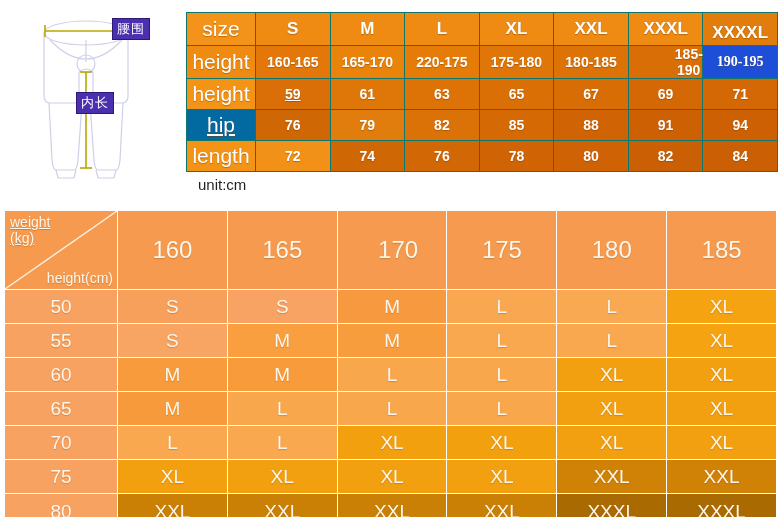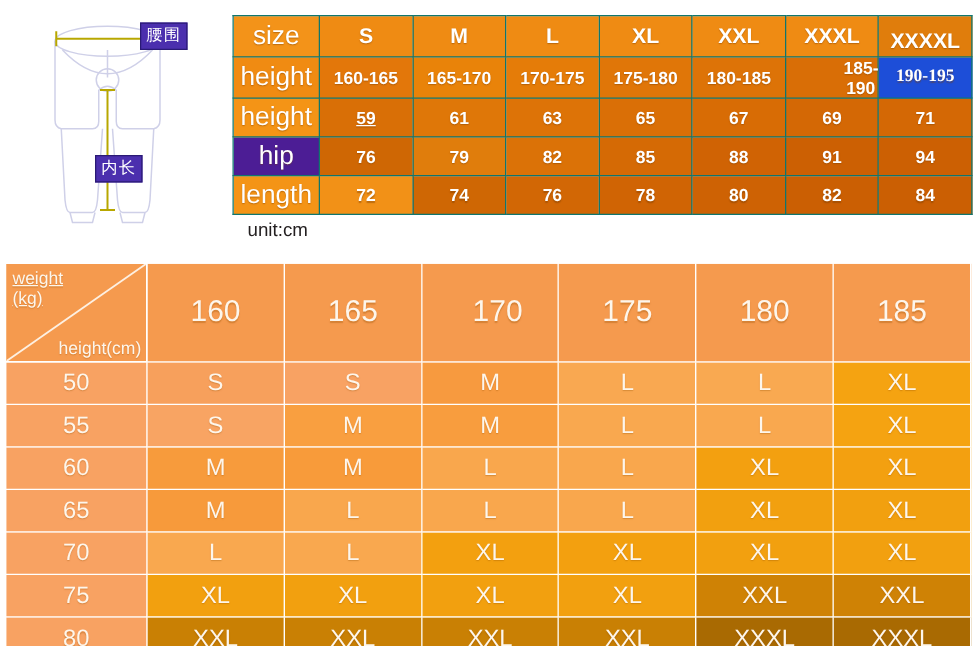--- a/index.html
+++ b/index.html
@@ -22,21 +22,21 @@
     border:1px solid #2a1a75;
     color:#ffffff;
     font-family:"DejaVu Sans",sans-serif;
     font-size:13px;
     line-height:18px;
     padding:1px 4px;
     letter-spacing:1px;
     white-space:nowrap;
   }
   #label-waist{left:112px;top:18px;}
-  #label-inseam{left:76px;top:124px;}
+  #label-inseam{left:76px;top:92px;}
 
   
   #top-table{
     position:absolute;left:186px;top:12px;
     width:592px;
     border-collapse:collapse;
     table-layout:fixed;
   }
   #top-table td{
     border:1px solid #0f766e;
@@ -168,38 +168,38 @@
         <td class="datacell" style="background: rgb(239, 139, 19);">L</td>
         <td class="datacell" style="background: rgb(239, 139, 19);">XL</td>
         <td class="datacell" style="background: rgb(239, 139, 19);">XXL</td>
         <td class="datacell" style="background: rgb(239, 139, 19);">XXXL</td>
         <td class="datacell xxxxl-head" style="background: rgb(224, 125, 12);">XXXXL</td>
       </tr>
       <tr class="r-data">
         <td class="rowlabel" style="background: rgb(240, 139, 18);">height</td>
         <td class="datacell" style="background: rgb(227, 119, 10);">160-165</td>
         <td class="datacell" style="background: rgb(233, 131, 9);">165-170</td>
-        <td class="datacell" style="background: rgb(229, 124, 8);">170-175</td>
+        <td class="datacell" style="background: rgb(229, 124, 8);">220-175</td>
         <td class="datacell" style="background: rgb(224, 118, 8);">175-180</td>
         <td class="datacell" style="background: rgb(221, 115, 7);">180-185</td>
         <td class="datacell" style="background: rgb(217, 110, 6); padding-left: 46px;">185-190</td>
         <td class="datacell" style="background: #1d4ed8; font-family: Liberation Serif, serif;">190-195</td>
       </tr>
       <tr class="r-data">
         <td class="rowlabel" style="background: rgb(244, 148, 22);">height</td>
         <td class="datacell" style="background: rgb(217, 111, 6); text-decoration: underline;">59</td>
         <td class="datacell" style="background: rgb(223, 119, 8);">61</td>
         <td class="datacell" style="background: rgb(221, 115, 7);">63</td>
         <td class="datacell" style="background: rgb(218, 111, 6);">65</td>
         <td class="datacell" style="background: rgb(216, 108, 5);">67</td>
         <td class="datacell" style="background: rgb(212, 104, 5);">69</td>
         <td class="datacell" style="background: rgb(212, 104, 5);">71</td>
       </tr>
       <tr class="r-data">
-        <td class="rowlabel" style="background: #4c1d95;">hip</td>
+        <td class="rowlabel" style="background: #0369a1; text-decoration: underline;">hip</td>
         <td class="datacell" style="background: rgb(207, 103, 4);">76</td>
         <td class="datacell" style="background: rgb(224, 125, 12);">79</td>
         <td class="datacell" style="background: rgb(219, 114, 7);">82</td>
         <td class="datacell" style="background: rgb(213, 106, 5);">85</td>
         <td class="datacell" style="background: rgb(208, 99, 4);">88</td>
         <td class="datacell" style="background: rgb(204, 96, 3);">91</td>
         <td class="datacell" style="background: rgb(204, 96, 3);">94</td>
       </tr>
       <tr class="r-data">
         <td class="rowlabel" style="background: rgb(244, 148, 22);">length</td>

